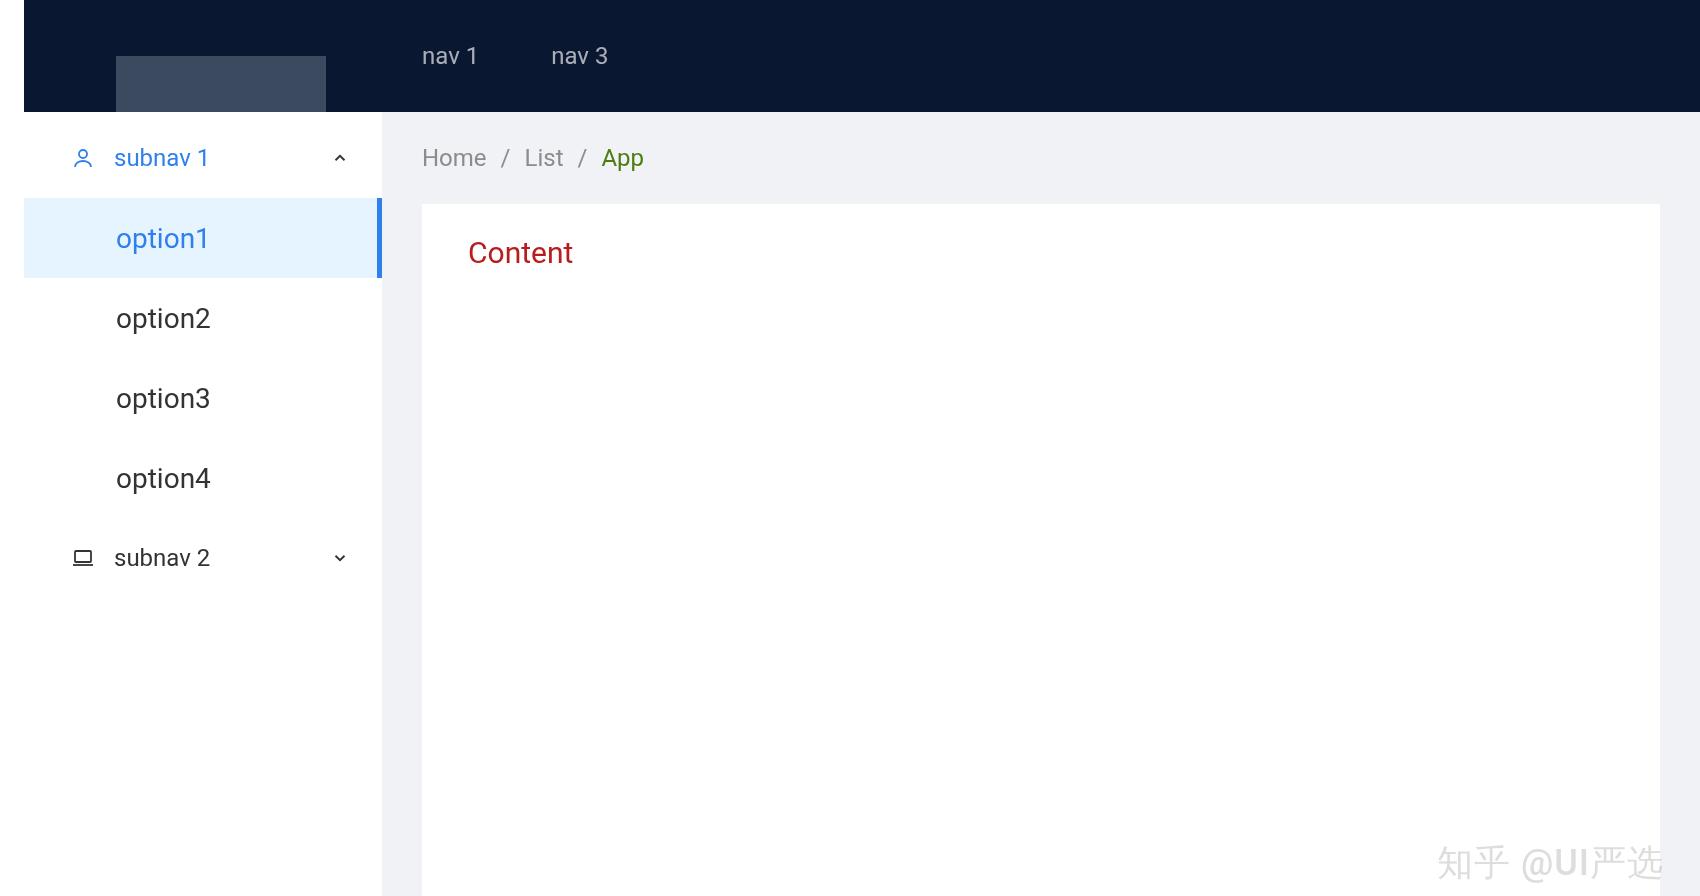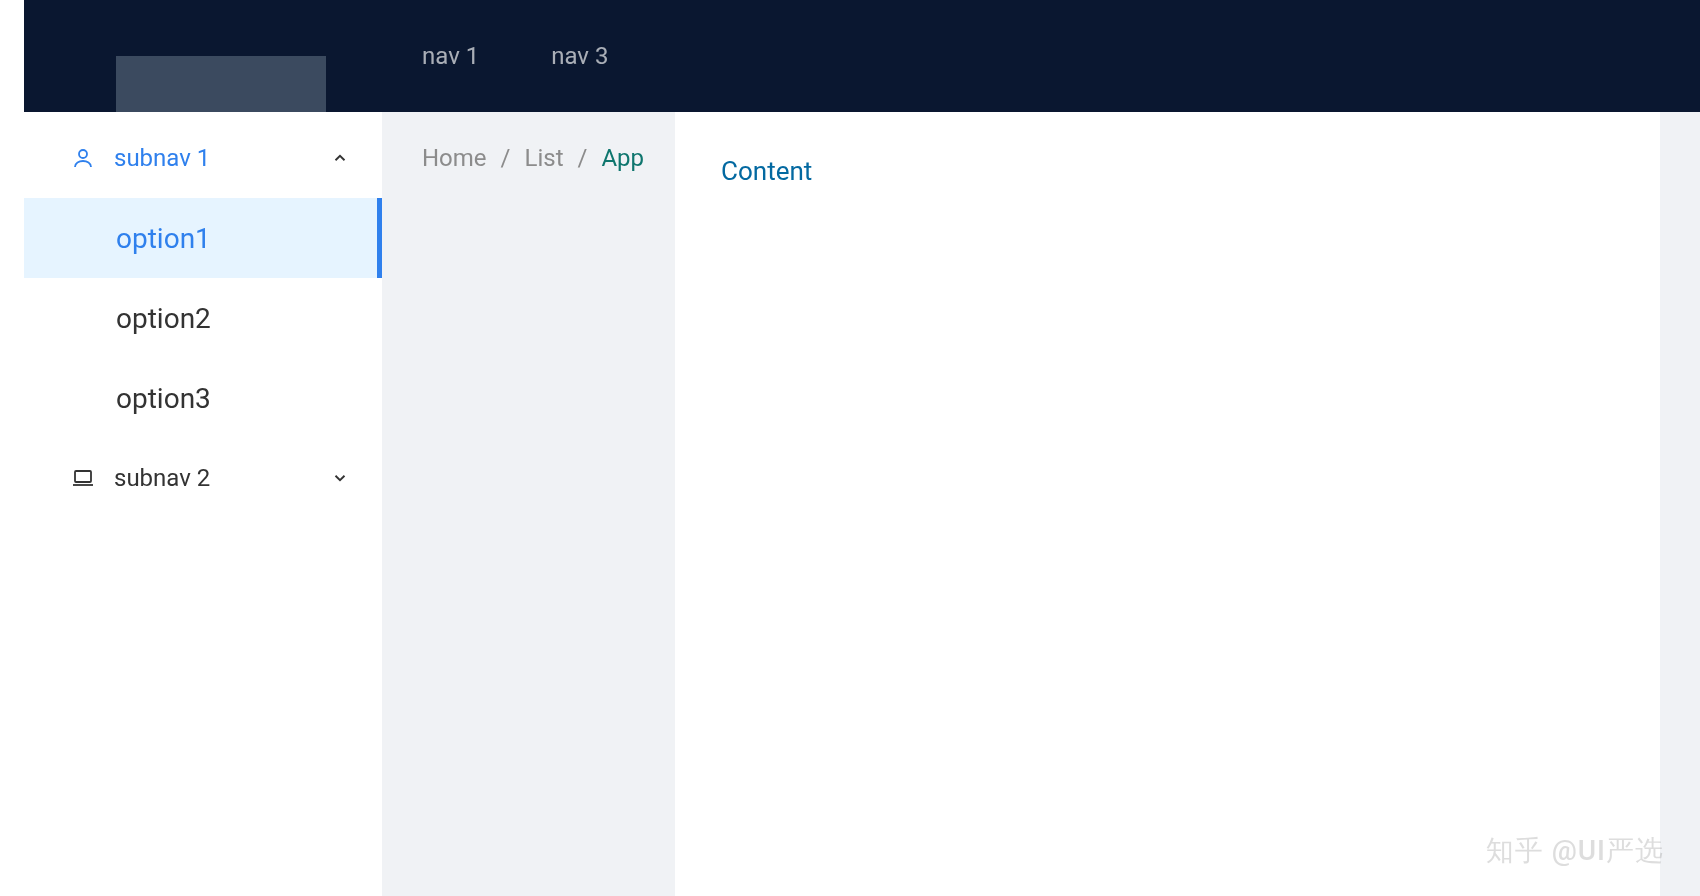--- a/index.html
+++ b/index.html
@@ -98,44 +98,44 @@
     bottom: 0;
     width: 5px;
     background: #2f80ed;
   }
   
   .content-area {
     flex: 1;
     background: #f0f2f5;
     padding: 0 40px;
     display: flex;
-    gap: 31px;
+    flex-direction: column;
   }
   .breadcrumb {
     height: 92px;
     display: flex;
     align-items: center;
     font-size: 24px;
     color: #8c8c8c;
   }
   .breadcrumb .crumb { }
-  .breadcrumb .crumb.current { color: #0f766e; }
+  .breadcrumb .crumb.current { color: #4d7c0f; }
   .breadcrumb .sep { margin: 0 14px; color: #8c8c8c; }
   .content-card {
     background: #fff;
     flex: 1;
-    padding: 44px 46px;
-    font-size: 26px;
-    color: #0369a1;
+    padding: 31px 46px;
+    font-size: 30px;
+    color: #b91c1c;
   }
   .watermark {
     position: absolute;
-    bottom: 26px;
+    bottom: 8px;
     right: 36px;
-    font-size: 28px;
+    font-size: 36px;
     color: rgba(120,120,120,0.25);
     font-weight: 500;
     letter-spacing: 1px;
     pointer-events: none;
   }
 </style>
 </head>
 <body>
 
 <div class="header">
@@ -158,20 +158,21 @@
       <span class="label">subnav 1</span>
       <span class="chev">
         <svg viewBox="0 0 24 24" width="18" height="18" fill="none" stroke="#333" stroke-width="2.5">
           <polyline points="6 15 12 9 18 15"></polyline>
         </svg>
       </span>
     </div>
     <div class="option selected">option1</div>
     <div class="option">option2</div>
     <div class="option">option3</div>
+    <div class="option">option4</div>
 
     <div class="subnav">
       <span class="icon">
         <svg viewBox="0 0 24 24" width="24" height="24" fill="none" stroke="#333" stroke-width="1.8">
           <rect x="4" y="5" width="16" height="11" rx="1"></rect>
             <path d="M2 19h20"></path>
         </svg>
       </span>
       <span class="label">subnav 2</span>
       <span class="chev">

